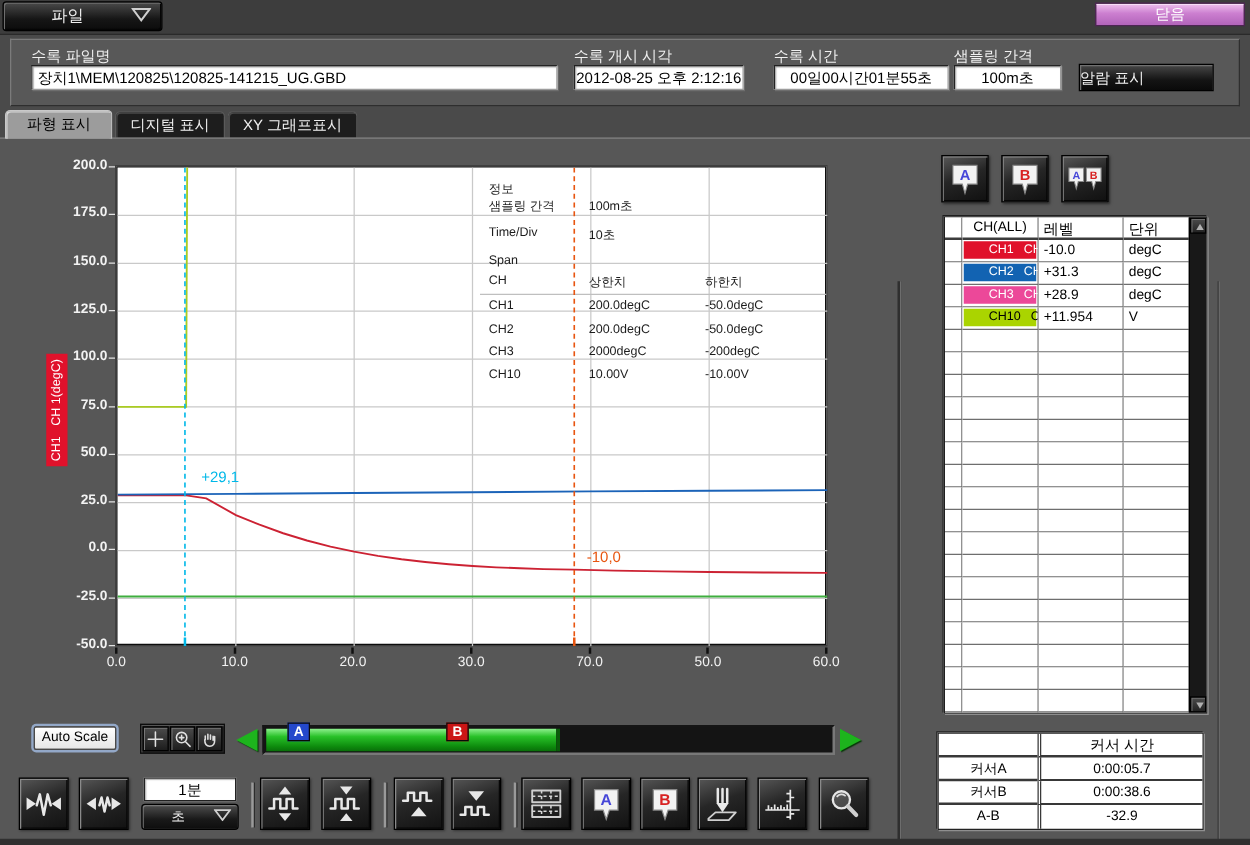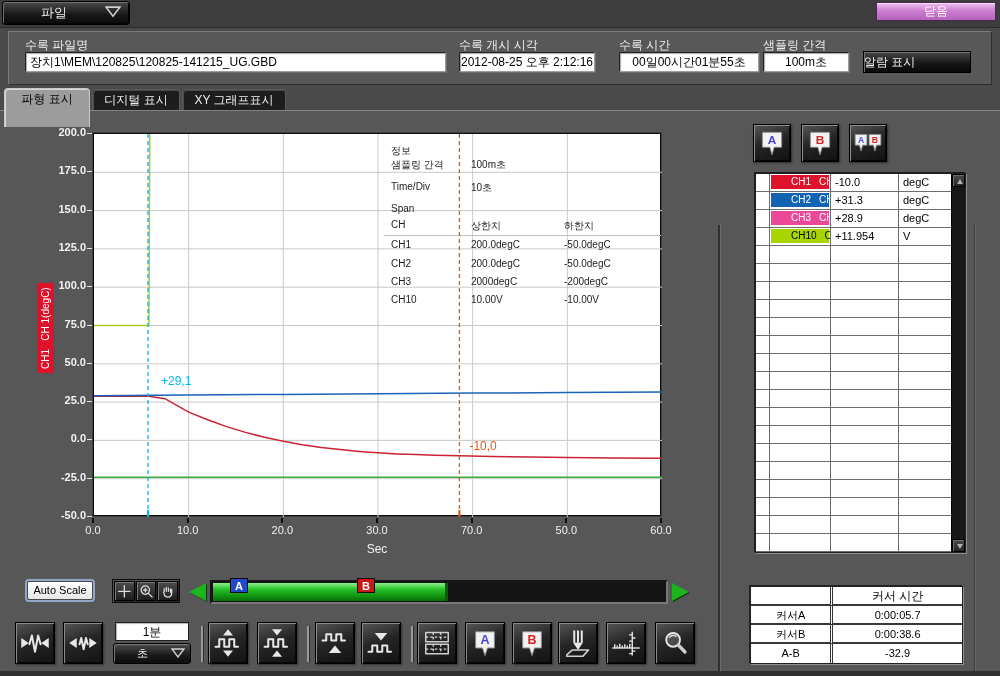--- a/index.html
+++ b/index.html
@@ -29,21 +29,21 @@
   .hvalue.left { text-align:left; padding-left:4px; }
   #alarm-btn { position:absolute; left:854px; top:19px; width:108px; height:22px;
     background:linear-gradient(180deg,#474747,#141414 60%,#0a0a0a); border:1px solid #000;
     box-shadow:inset 1px 1px 0 #707070; color:#f2f2f2; font-size:12px; text-align:left; line-height:20px; cursor:pointer; }
 
   
   #tabs { position:absolute; left:0; top:88px; width:1000px; height:23px; }
   .tab { position:absolute; top:1px; height:22px; border-radius:4px 4px 0 0; font-size:12px; text-align:center;
     line-height:21px; cursor:pointer; border:1px solid #5a5a5a; border-bottom:none; background:#1d1d1d; color:#f0f0f0;
     box-shadow:inset 1px 1px 0 #4a4a4a; }
-  .tab.active { background:#9c9c9c; color:#000; border-color:#c9c9c9; box-shadow:inset 1px 1px 0 #d8d8d8; z-index:3; top:0; height:39px; }
+  .tab.active { background:#9c9c9c; color:#000; border-color:#c9c9c9; box-shadow:inset 1px 1px 0 #d8d8d8; z-index:3; top:0; height:23px; }
 
   
   #content { position:absolute; left:0; top:110px; width:1000px; height:562px; background:#575757;
     border-top:1px solid #828282; }
   #bottom-strip { position:absolute; left:0; top:671px; width:1000px; height:5px; background:#303030; }
   #v-divider { position:absolute; left:718px; top:114px; width:3px; height:556px;
     background:#2f2f2f; border-right:1px solid #6d6d6d; }
   #v-edge { position:absolute; left:974px; top:114px; width:2px; height:556px; background:#3a3a3a; border-right:1px solid #686868; }
 
   
@@ -247,21 +247,20 @@
         <path d="M0.0 343.2 L568.0 343.2" stroke="#3fae3f" stroke-width="1.5" fill="none" clip-path="url(#pc)"></path>
         <path d="M0.0 191.5 L54.9 191.5 L55.9 -37.4" stroke="#aacc22" stroke-width="1.5" fill="none" clip-path="url(#pc)"></path>
         <line x1="53.96" y1="0" x2="53.96" y2="383" stroke="#00b8e8" stroke-width="1.3" stroke-dasharray="4 3" style="pointer-events: auto;"></line>
         <rect x="52.96" y="376" width="2" height="7" fill="#00b8e8"></rect>
         <text x="66.96000000000001" y="251.24800000000002" fill="#00b8e8" font-size="12" font-family="Liberation Sans, sans-serif">+29,1</text>
         <line x1="365.4133333333333" y1="0" x2="365.4133333333333" y2="383" stroke="#e85510" stroke-width="1.3" stroke-dasharray="4 3" style="pointer-events: auto;"></line>
         <rect x="364.4133333333333" y="376" width="2" height="7" fill="#e85510"></rect>
         <text x="375.4133333333333" y="315.592" fill="#e85510" font-size="12" font-family="Liberation Sans, sans-serif">-10,0</text>
       </svg>
     </div>
-  <div id="sec-label">Sec</div>
 
   <div id="autoscale-btn">Auto Scale</div>
   <div id="toolgroup">
       <div class="tg-btn"><svg viewBox="0 0 16 16">
           <path d="M8 2.5 V13.5 M2.5 8 H13.5" class="hs"></path>
         </svg></div>
       <div class="tg-btn"><svg viewBox="0 0 16 16">
           <circle cx="7" cy="6.8" r="4" class="hs"></circle>
           <path d="M10 10 l3.5 3.5 M5.3 6.8 h3.4 M7 5.1 v3.4" class="hs"></path>
         </svg></div>
@@ -361,20 +360,26 @@
       <div class="cbtn" style="left: 849px;"><svg viewBox="0 0 28 28">
           <path d="M2 6 h11 v10 h-4 l-1.5 5.5 -1.5-5.5 H2 z" class="flw"></path>
           <text x="7.5" y="14" class="la3">A</text>
           <path d="M15 6 h11 v10 h-4 l-1.5 5.5 -1.5-5.5 h-4 z" class="flw"></path>
           <text x="20.5" y="14" class="lb3">B</text>
         </svg></div>
     </div>
 
   <div id="ch-table">
     <div id="ch-grid">
+        <div class="ch-row header">
+          <div class="ch-cell c-sel"></div>
+          <div class="ch-cell c-ch">CH(ALL)</div>
+          <div class="ch-cell c-level">레벨</div>
+          <div class="ch-cell c-unit">단위</div>
+        </div>
         <div class="ch-row">
           <div class="ch-cell c-sel"></div>
           <div class="ch-cell c-ch">
             <div class="chip" style="background: rgb(224, 17, 43); color: rgb(255, 255, 255);"><span>CH1</span><span class="cname">CH 1</span></div>
           </div>
           <div class="ch-cell c-level">-10.0</div>
           <div class="ch-cell c-unit">degC</div>
         </div>
         <div class="ch-row">
           <div class="ch-cell c-sel"></div>

